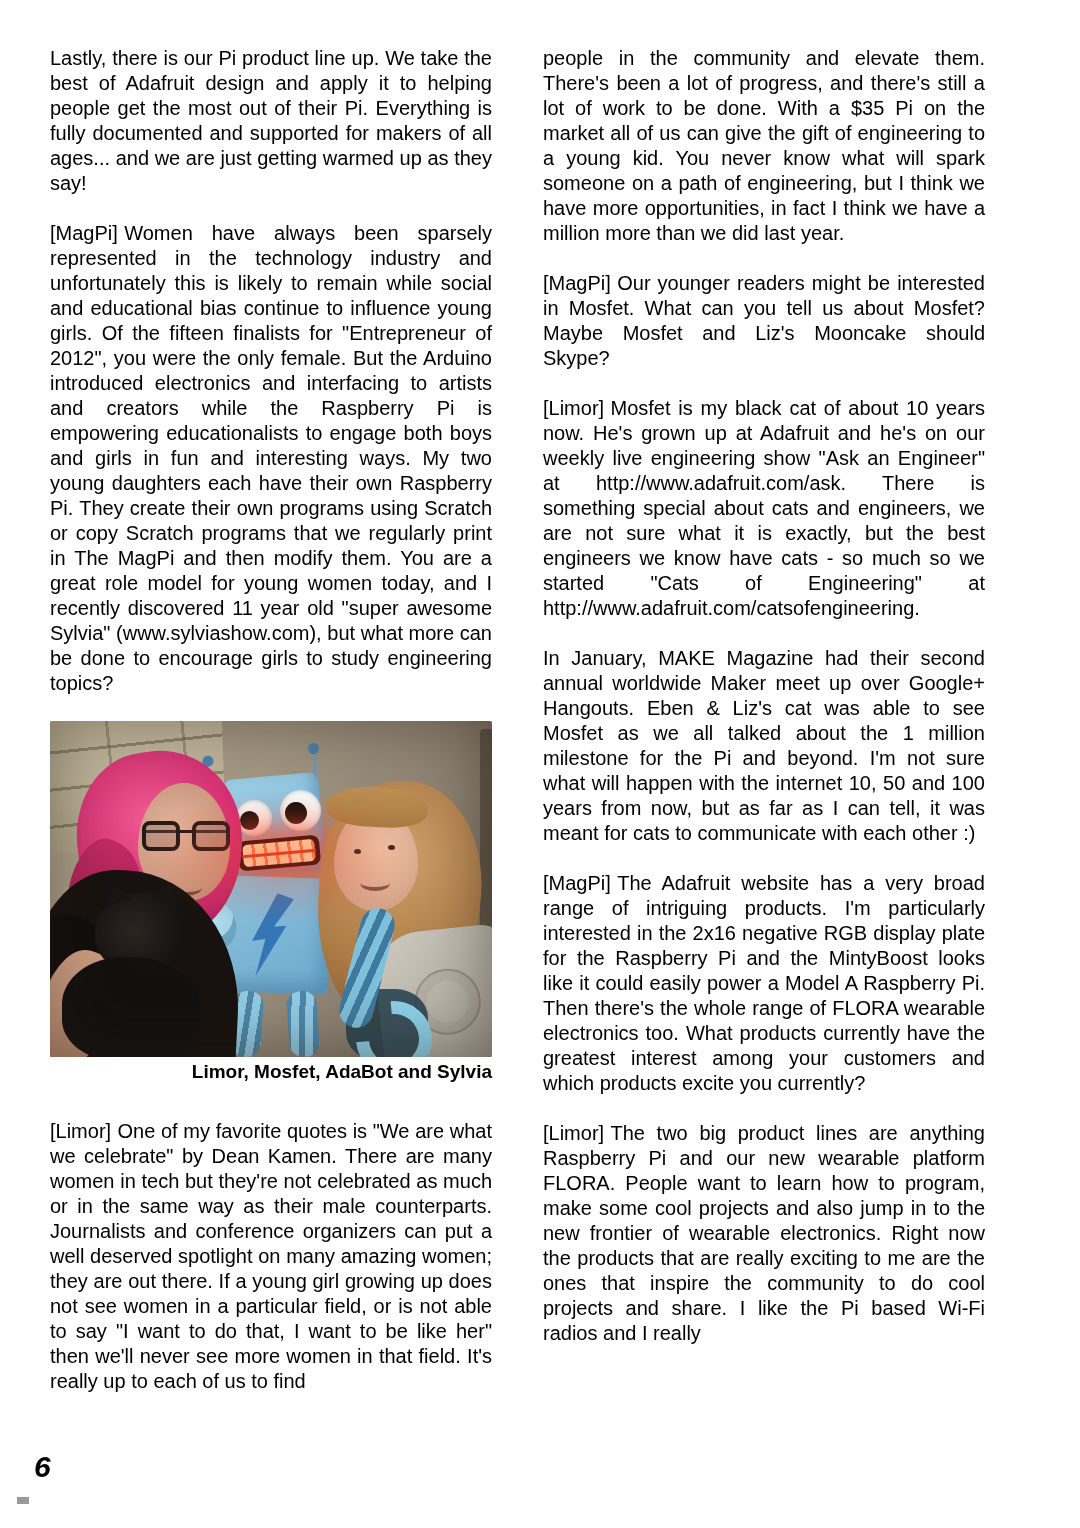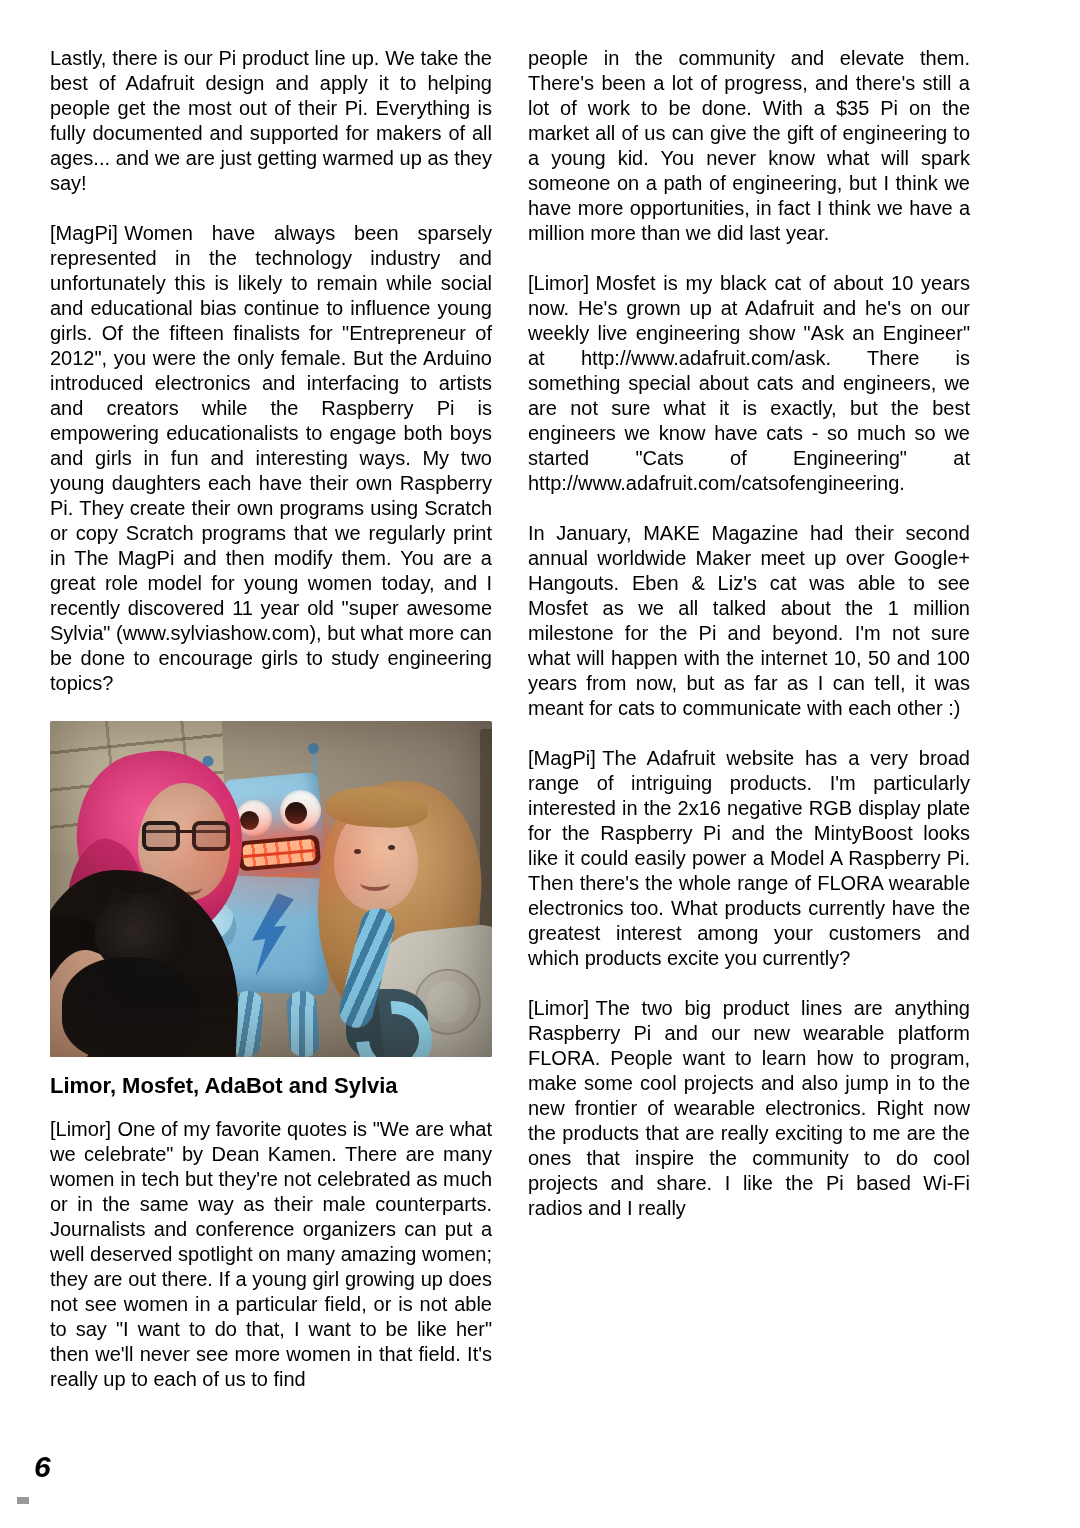--- a/index.html
+++ b/index.html
@@ -1,21 +1,21 @@
 <!DOCTYPE html>
 <html><head>
 <meta charset="utf-8">
 <style>
   html,body{margin:0;padding:0;}
   body{
     width:1080px;height:1528px;background:#ffffff;position:relative;
     font-family:"Liberation Sans",sans-serif;color:#000;
     -webkit-font-smoothing:antialiased;
   }
-  .columns{display:flex;gap:36px;padding:46px 0 0 50px;}
+  .columns{display:flex;gap:51px;padding:46px 0 0 50px;}
   .col{width:442px;}
   .para{
     margin:0 0 25px 0;font-size:20px;line-height:25px;text-align:justify;
     overflow-wrap:break-word;
   }
   .speaker{font-weight:normal;}
   .speaker:not(:empty){padding-right:.32em;}
 
   
   .photo{
@@ -161,23 +161,23 @@
   .sylvia-bangs{
     left:276px;top:66px;width:102px;height:40px;transform:rotate(3deg);
     background:linear-gradient(#c09154,#a87a42);border-radius:50% 50% 40% 40%;
   }
   .glow{
     left:60px;top:52px;width:350px;height:175px;pointer-events:none;
     background:radial-gradient(closest-side at 48% 48%,rgba(255,70,40,.34),rgba(255,70,40,0) 78%);
   }
 
   .caption{
-    width:442px;margin-top:18px;text-align:left;font-weight:bold;font-size:22px;line-height:22px;
-  }
-  .after-photo{margin-top:20px;}
+    width:442px;margin-top:4px;text-align:right;font-weight:bold;font-size:19px;line-height:22px;
+  }
+  .after-photo{margin-top:36px;}
   .page-number{
     position:absolute;left:34px;top:1450px;font-size:30px;font-weight:bold;font-style:italic;
   }
   .scan-artifact{position:absolute;left:17px;top:1497px;width:12px;height:7px;background:#9a9a9a;}
 </style>
 </head>
 <body>
 
 <div class="columns">
 
@@ -223,20 +223,21 @@
       <div class="glow"></div>
     </div>
     <div class="caption">Limor, Mosfet, AdaBot and Sylvia</div>
 
     <p class="para after-photo"><b class="speaker">[Limor]</b><span>One of my favorite quotes is "We are what we celebrate" by Dean Kamen. There are many women in tech but they're not celebrated as much or in the same way as their male counterparts. Journalists and conference organizers can put a well deserved spotlight on many amazing women; they are out there. If a young girl growing up does not see women in a particular field, or is not able to say "I want to do that, I want to be like her" then we'll never see more women in that field. It's really up to each of us to find</span></p>
   </div>
 
   <div class="col">
     <p class="para"><b class="speaker"></b><span>people in the community and elevate them. There's been a lot of progress, and there's still a lot of work to be done. With a $35 Pi on the market all of us can give the gift of engineering to a young kid. You never know what will spark someone on a path of engineering, but I think we have more opportunities, in fact I think we have a million more than we did last year.</span></p>
 
+    <p class="para"><b class="speaker">[MagPi]</b><span>Our younger readers might be interested in Mosfet. What can you tell us about Mosfet? Maybe Mosfet and Liz's Mooncake should Skype?</span></p>
 
     <p class="para"><b class="speaker">[Limor]</b><span>Mosfet is my black cat of about 10 years now. He's grown up at Adafruit and he's on our weekly live engineering show "Ask an Engineer" at http://www.adafruit.com/ask. There is something special about cats and engineers, we are not sure what it is exactly, but the best engineers we know have cats - so much so we started "Cats of Engineering" at http://www.adafruit.com/catsofengineering.</span></p>
 
     <p class="para"><b class="speaker"></b><span>In January, MAKE Magazine had their second annual worldwide Maker meet up over Google+ Hangouts. Eben &amp; Liz's cat was able to see Mosfet as we all talked about the 1 million milestone for the Pi and beyond. I'm not sure what will happen with the internet 10, 50 and 100 years from now, but as far as I can tell, it was meant for cats to communicate with each other :)</span></p>
 
     <p class="para"><b class="speaker">[MagPi]</b><span>The Adafruit website has a very broad range of intriguing products. I'm particularly interested in the 2x16 negative RGB display plate for the Raspberry Pi and the MintyBoost looks like it could easily power a Model A Raspberry Pi. Then there's the whole range of FLORA wearable electronics too. What products currently have the greatest interest among your customers and which products excite you currently?</span></p>
 
     <p class="para"><b class="speaker">[Limor]</b><span>The two big product lines are anything Raspberry Pi and our new wearable platform FLORA. People want to learn how to program, make some cool projects and also jump in to the new frontier of wearable electronics. Right now the products that are really exciting to me are the ones that inspire the community to do cool projects and share. I like the Pi based Wi-Fi radios and I really</span></p>
   </div>
 

